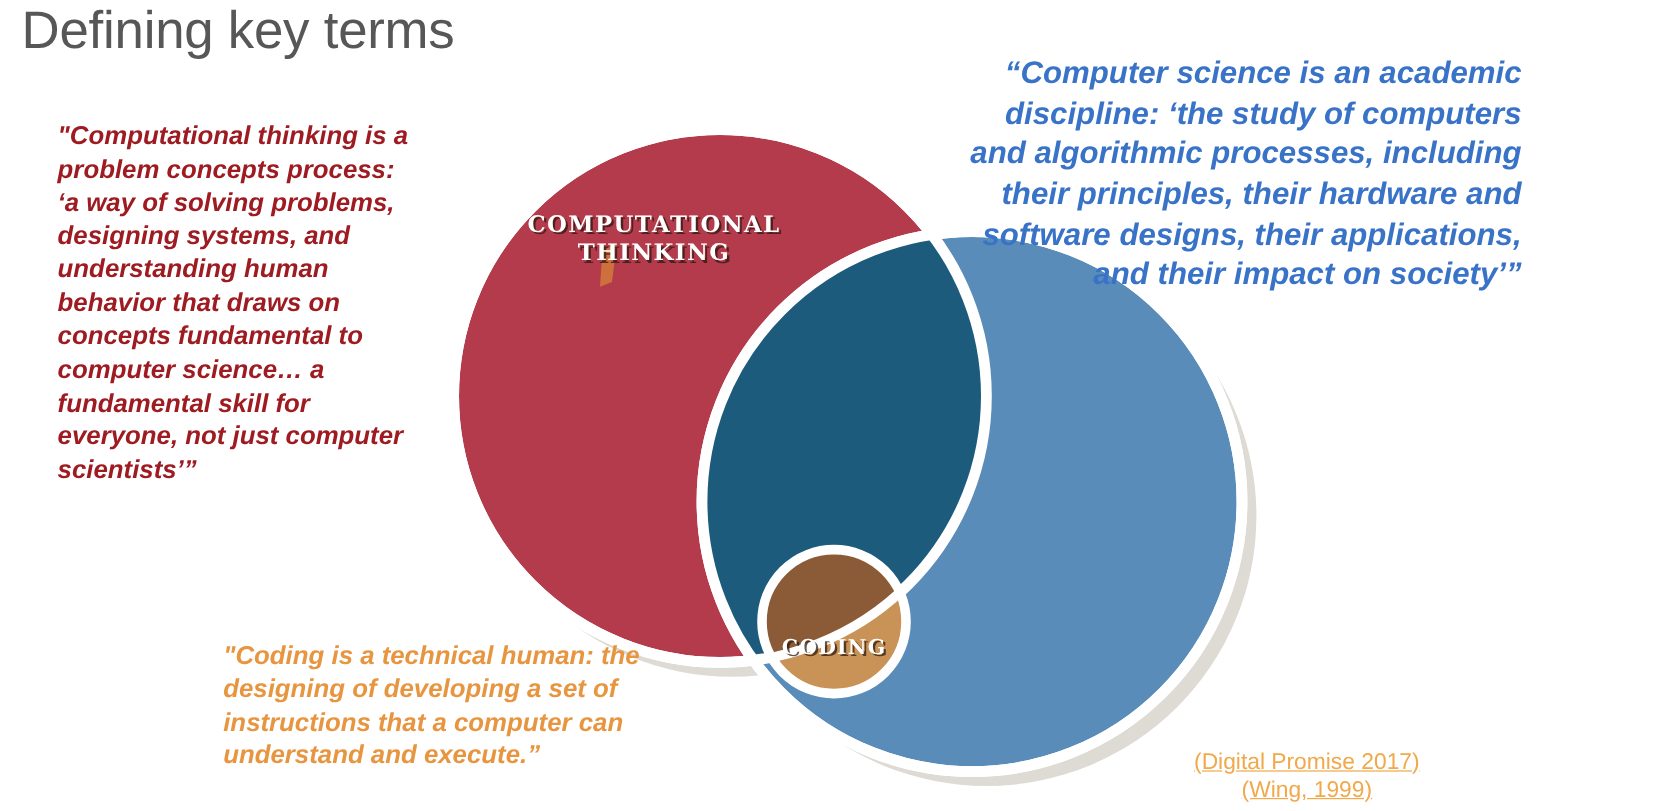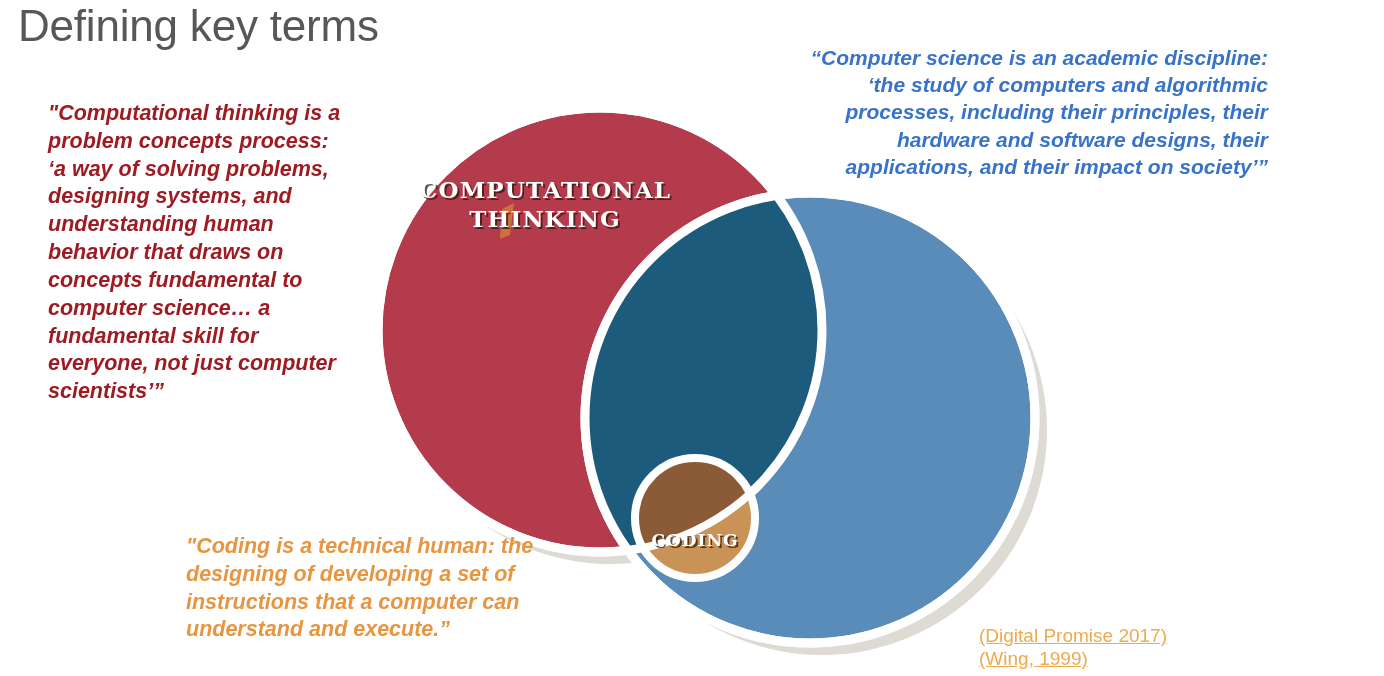--- a/index.html
+++ b/index.html
@@ -43,21 +43,21 @@
     text-align: center;
     letter-spacing: 1.2px;
     line-height: 1.25;
     text-shadow: 2px 2px 0 rgba(45,25,15,0.75);
     white-space: pre-line;
     pointer-events: none;
   }
   #label-ct {
     left: 395px; top: 176px;
     width: 300px;
-    font-size: 23px;
+    font-size: 19px;
   }
   #label-cs {
     left: 790px; top: 413px;
     width: 200px;
     font-size: 22px;
   }
   #label-coding {
     left: 625px; top: 530px;
     width: 140px;
     font-size: 17px;
@@ -76,37 +76,37 @@
   #quote-ct {
     left: 48px; top: 100px;
     width: 300px;
     font-size: 21.5px;
     color: #9E1B22;
     text-align: left;
   }
   #quote-cs {
     left: 800px; top: 44px;
     width: 468px;
-    font-size: 21px;
+    font-size: 26px;
     color: #3973C8;
     text-align: right;
   }
   #quote-coding {
     left: 186px; top: 533px;
     width: 420px;
     font-size: 21.5px;
     color: #E89540;
     text-align: left;
   }
 
   
   #citations {
     position: absolute;
-    right: 30px; bottom: 6px;
-    text-align: left;
+    right: 14px; bottom: 6px;
+    text-align: center;
     line-height: 1.22;
   }
   .citation-link {
     display: block;
     font-size: 19px;
     color: #F0A94B;
     text-decoration: underline;
     font-weight: 400;
     cursor: pointer;
   }

